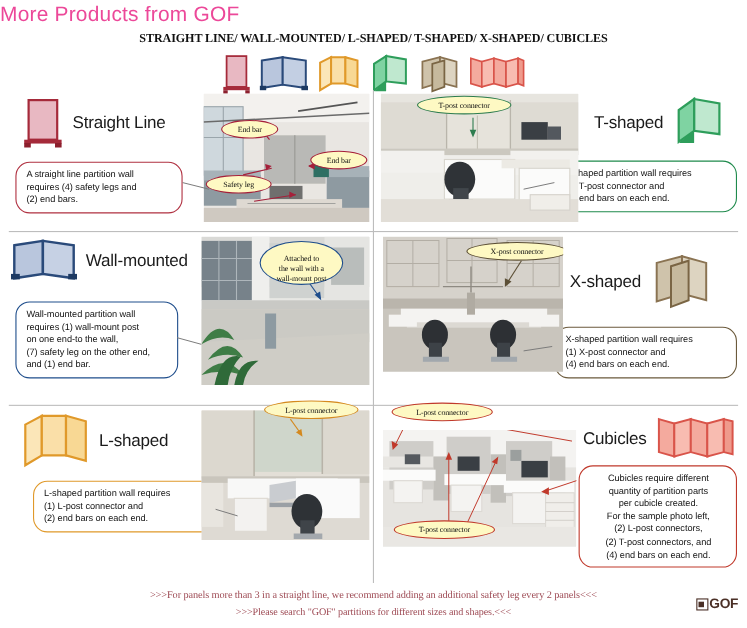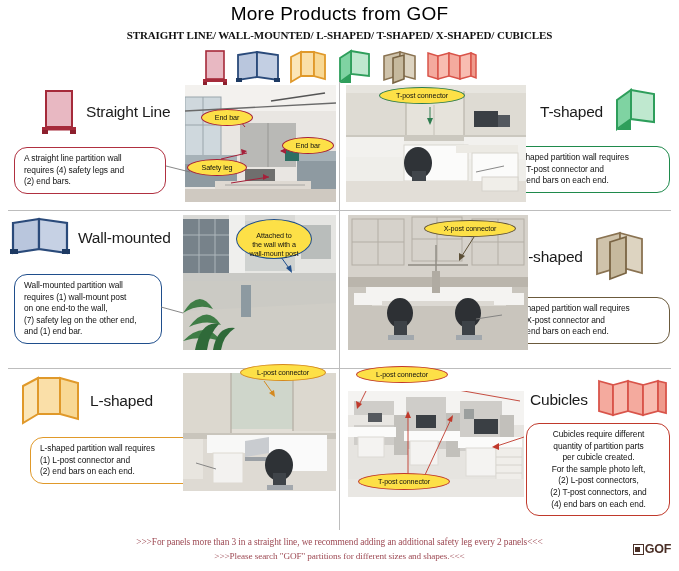--- a/index.html
+++ b/index.html
@@ -7,23 +7,22 @@
     width: 679px; height: 571px;
     background: #ffffff;
     font-family: "Liberation Sans", sans-serif;
     overflow: hidden;
     position: relative;
   }
 
   
   #header { width: 679px; height: 80px; position: relative; }
   #main-title {
-    text-align: center;
     font-size: 19px;
-    color: #000000;
+    color: #ec4899;
     letter-spacing: 0.2px;
     padding-top: 3px;
     font-weight: 400;
   }
   #subtitle {
     text-align: center;
     font-family: Liberation Serif, serif;
     font-weight: bold;
     font-size: 11px;
     color: #111;
@@ -75,28 +74,29 @@
   .bubble span { display: block; white-space: nowrap; }
 
   
   .photo { position: absolute; overflow: hidden; }
   .photo .inner { position: absolute; inset: 0; }
 
   
   .oval {
     position: absolute;
     border-radius: 50%;
-    background: #fde047;
+    background: #fef9c3;
     font-size: 7.2px;
     color: #111;
     text-align: center;
     white-space: nowrap;
     display: flex; align-items: center; justify-content: center;
     letter-spacing: -0.1px;
     padding: 0 5px;
+    font-family: Liberation Serif, serif;
   }
 
   svg.lead { position: absolute; overflow: visible; pointer-events: none; }
 
   
   #footer {
     position: absolute;
     left: 0; top: 530px;
     width: 679px; height: 41px;
   }
@@ -174,21 +174,21 @@
     </svg>
   </div>
 </div>
 
 <div id="grid">
   <div class="vdiv"></div>
   <div class="hdiv" style="top:130px"></div>
   <div class="hdiv" style="top:288px"></div>
 
   <div class="cell" style="left:0;top:0;width:339px;height:130px;">
-    <div class="prod-head" style="position:absolute;left:40px;top:8px;text-align:center;">
+    <div class="prod-head" style="position:absolute;left:20px;top:8px;text-align:center;">
       <svg class="prod-icon" width="38" height="48" viewBox="0 0 38 48">
         <rect x="6" y="3" width="26" height="36" fill="#e8b8c2" stroke="#a52a3a" stroke-width="2"></rect>
         <rect x="2" y="39" width="34" height="3.5" fill="#a52a3a"></rect>
         <polygon points="2,42 8,42 8,46 2,46" fill="#8c1f2d"></polygon>
         <polygon points="30,42 36,42 36,46 30,46" fill="#8c1f2d"></polygon>
       </svg>
       <span class="prod-name">Straight Line</span>
     </div>
 
     <div class="bubble" style="left:14px;top:67px;width:152px;border:1.4px solid #b03040;">
@@ -377,21 +377,21 @@
         <polygon points="19,13 35,8 35,44 19,50" fill="#c6b99d" stroke="#7a6544" stroke-width="1.8"></polygon>
       </svg>
     </div>
 
     <div class="bubble" style="left:164px;top:86px;width:166px;border:1.4px solid #6b5a3c;">
       <span>X-shaped partition wall requires</span>
       <span>(1) X-post connector and</span>
       <span>(4) end bars on each end.</span>
     </div>
 
-    <div class="photo" style="left:8px;top:4px;width:180px;height:135px;">
+    <div class="photo" style="left:8px;top:4px;width:164px;height:135px;">
       <svg class="inner" viewBox="0 0 180 135" preserveAspectRatio="none">
         <rect width="180" height="135" fill="#dedbd6"></rect>
         <rect x="0" y="0" width="180" height="64" fill="#d6d2cb"></rect>
         <g stroke="#b3aea5" stroke-width="1" fill="none">
           <rect x="4" y="4" width="52" height="46"></rect>
           <line x1="30" y1="4" x2="30" y2="50"></line>
             <line x1="4" y1="27" x2="56" y2="27"></line>
           <rect x="64" y="2" width="50" height="44"></rect>
           <line x1="89" y1="2" x2="89" y2="46"></line>
             <line x1="64" y1="24" x2="114" y2="24"></line>

